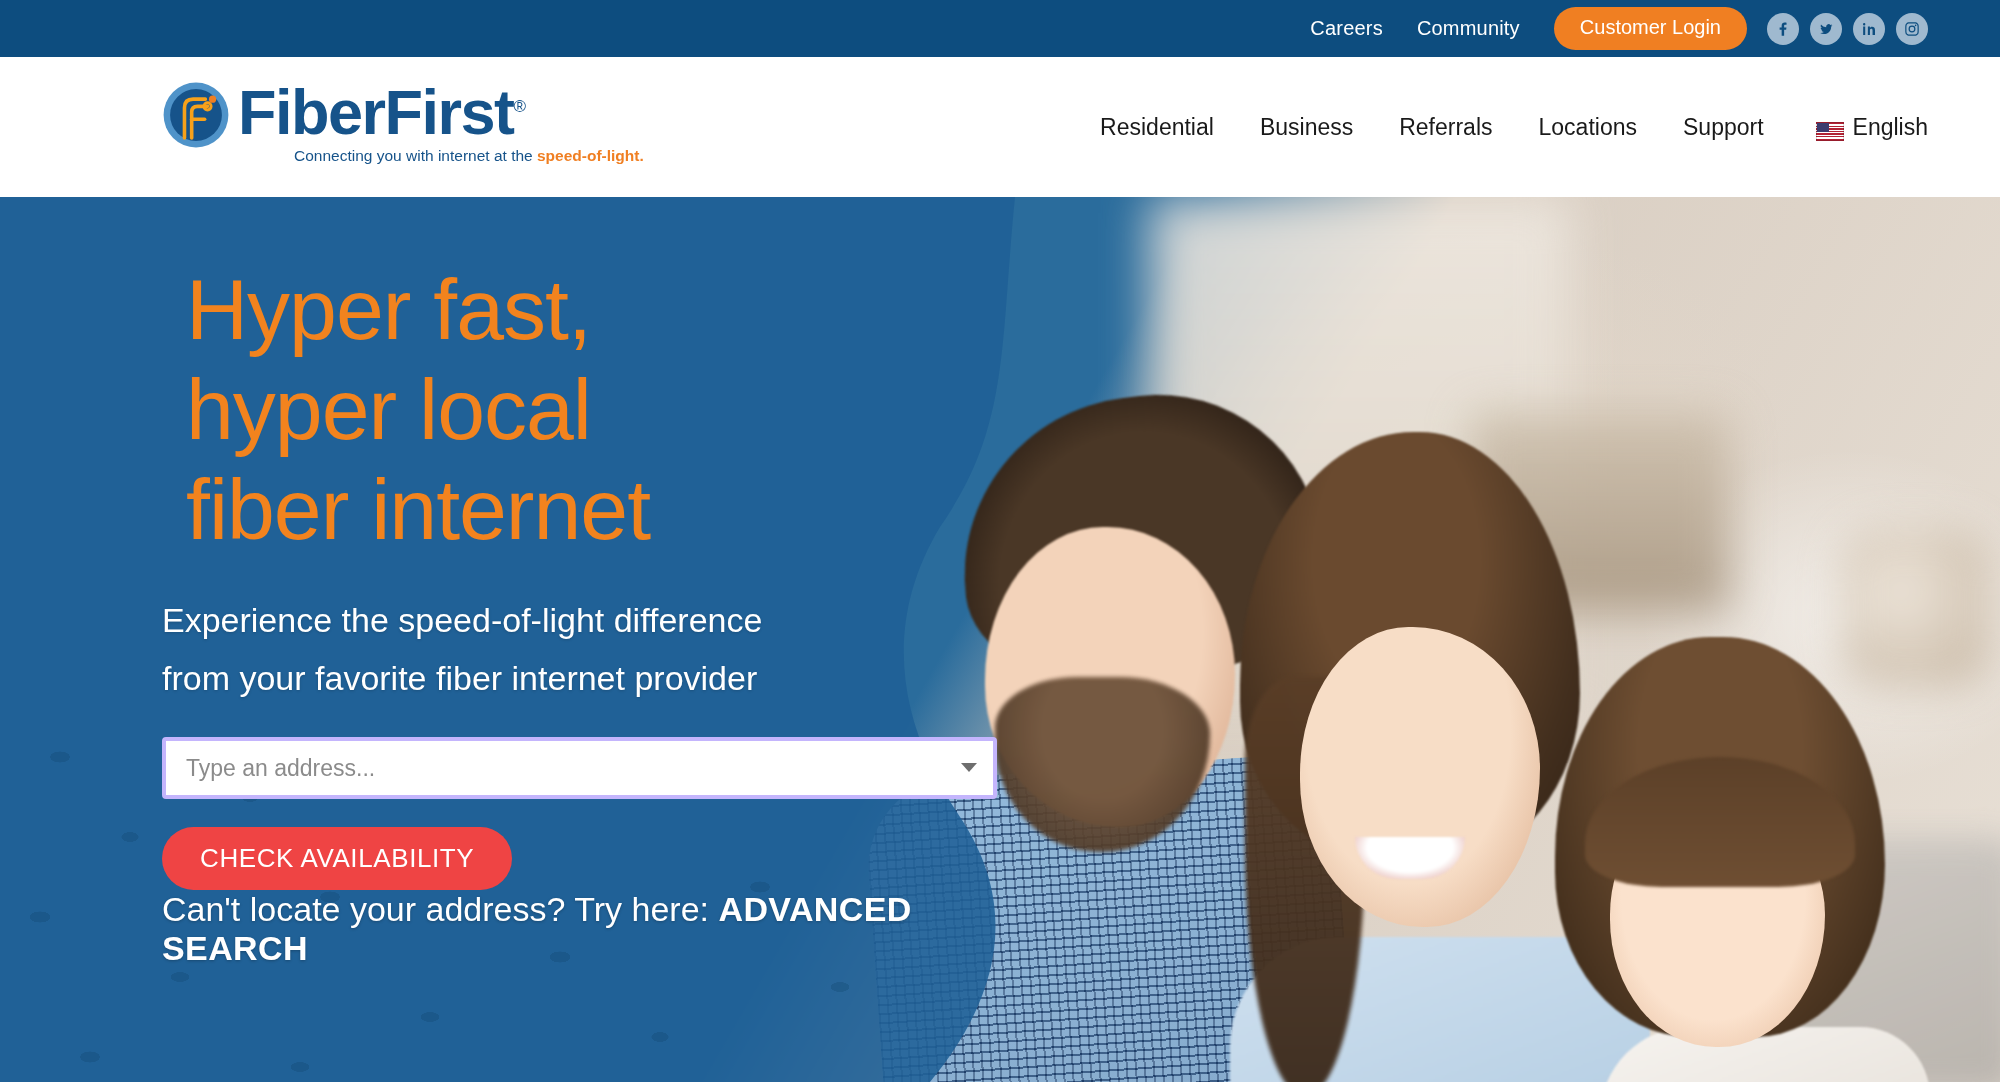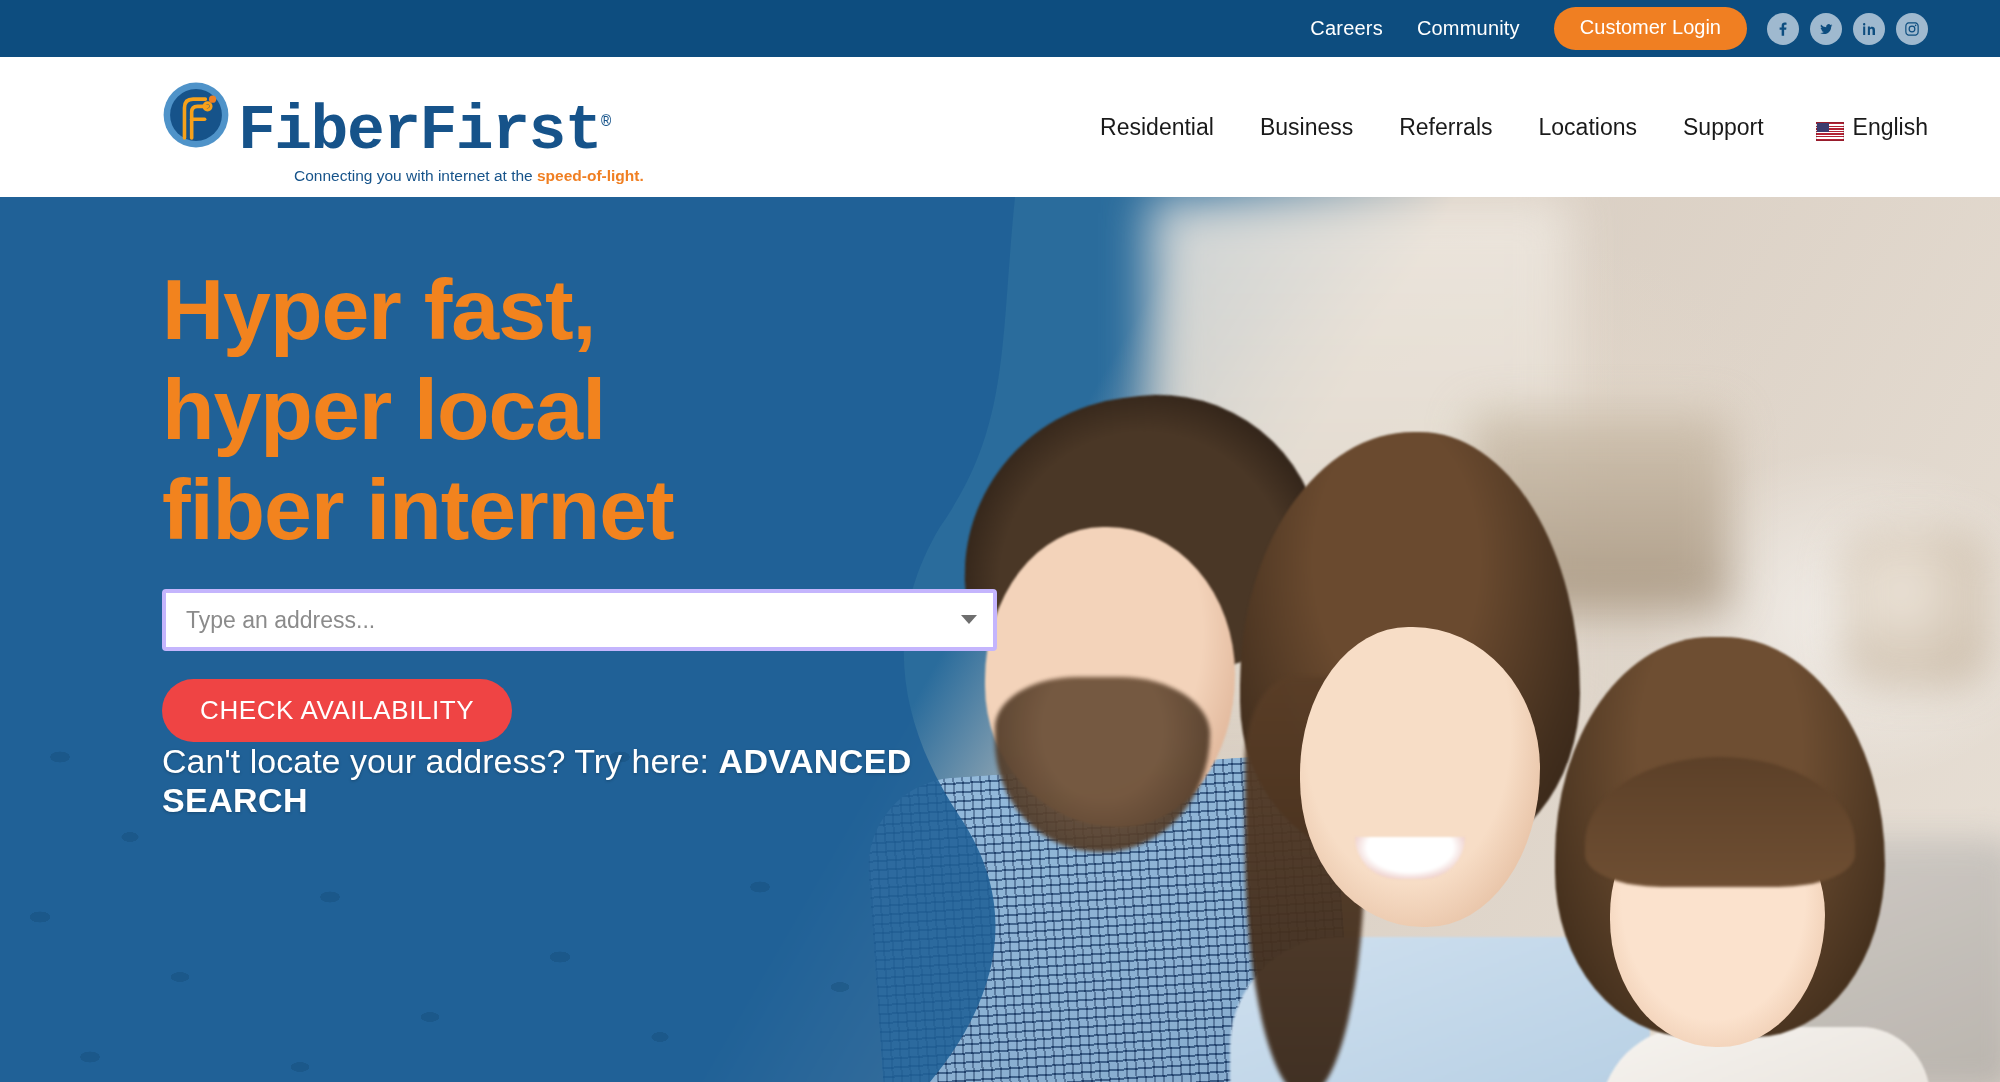--- a/index.html
+++ b/index.html
@@ -46,23 +46,22 @@
   }
   .logo-wrap {
     position: absolute; left: 160px; top: 18px;
     display: flex; align-items: flex-start; cursor: pointer;
   }
   .logo-mark { width: 72px; height: 72px; margin-right: 6px; margin-top: 4px; }
   .logo-textcol { display: flex; flex-direction: column; }
   .logo-word {
     font-size: 63px; line-height: 64px; font-weight: bold;
     color: #16538a; letter-spacing: -1.5px;
-    font-family: Liberation Mono, monospace;
+    font-family: Liberation Sans, sans-serif;
     position: relative;
-    margin-top: 15px;
   }
   .logo-reg { font-size: 17px; vertical-align: super; font-weight: normal; }
   .logo-tag {
     font-size: 15.5px; color: #16538a; margin-top: 3px; margin-left: 56px;
     white-space: nowrap;
   }
   .logo-tag b { color: #f07f22; }
 
   .mainnav {
     position: absolute; right: 72px; top: 0; height: 140px;
@@ -237,22 +236,22 @@
       radial-gradient(ellipse 15px 8px at 300px 870px, #12456f 60%, transparent 62%),
       radial-gradient(ellipse 16px 9px at 620px 560px, #12456f 60%, transparent 62%);
     -webkit-clip-path: path("M0,0 L1015,0 C1000,150 1010,230 940,330 C880,430 900,530 960,620 C1020,710 1000,800 930,885 L0,885 Z");
     clip-path: path("M0,0 L1015,0 C1000,150 1010,230 940,330 C880,430 900,530 960,620 C1020,710 1000,800 930,885 L0,885 Z");
   }
 
   
   .hero-content { position: absolute; left: 162px; top: 0; width: 900px; }
   .headline {
     margin-top: 62px;
-    color: #f2831e; font-weight: bold;
-    font-size: 86px; line-height: 100px; letter-spacing: -1px;
+    color: #f2831e; font-weight: normal;
+    font-size: 86px; line-height: 100px; letter-spacing: -1px; margin-left: 24px;
   }
   .subhead {
     margin-top: 32px; color: #ffffff;
     font-size: 34px; line-height: 58px; font-weight: normal;
     text-shadow: 0 1px 3px rgba(0,0,0,.18);
   }
   .addr-row { margin-top: 30px; position: relative; width: 835px; }
   .addr-input {
     width: 835px; height: 62px;
     border: 4px solid #c4b5fd; border-radius: 4px; background: #fff;
@@ -373,20 +372,24 @@
 
     <div class="tint"></div>
     <div class="tint-tex"></div>
 
     <div class="hero-content">
       <h1 class="headline">
         <div>Hyper fast,</div>
         <div>hyper local</div>
         <div>fiber internet</div>
       </h1>
+      <div class="subhead">
+        <div>Experience the speed-of-light difference</div>
+        <div>from your favorite fiber internet provider</div>
+      </div>
 
       <div class="addr-row">
         <input class="addr-input" type="text" placeholder="Type an address..." style="">
         <span class="addr-caret"></span>
       </div>
 
       <button class="check-btn">CHECK AVAILABILITY</button>
 
       <div class="helper"><span>Can't locate your address? Try here: </span><b>ADVANCED SEARCH</b></div>
     </div>

